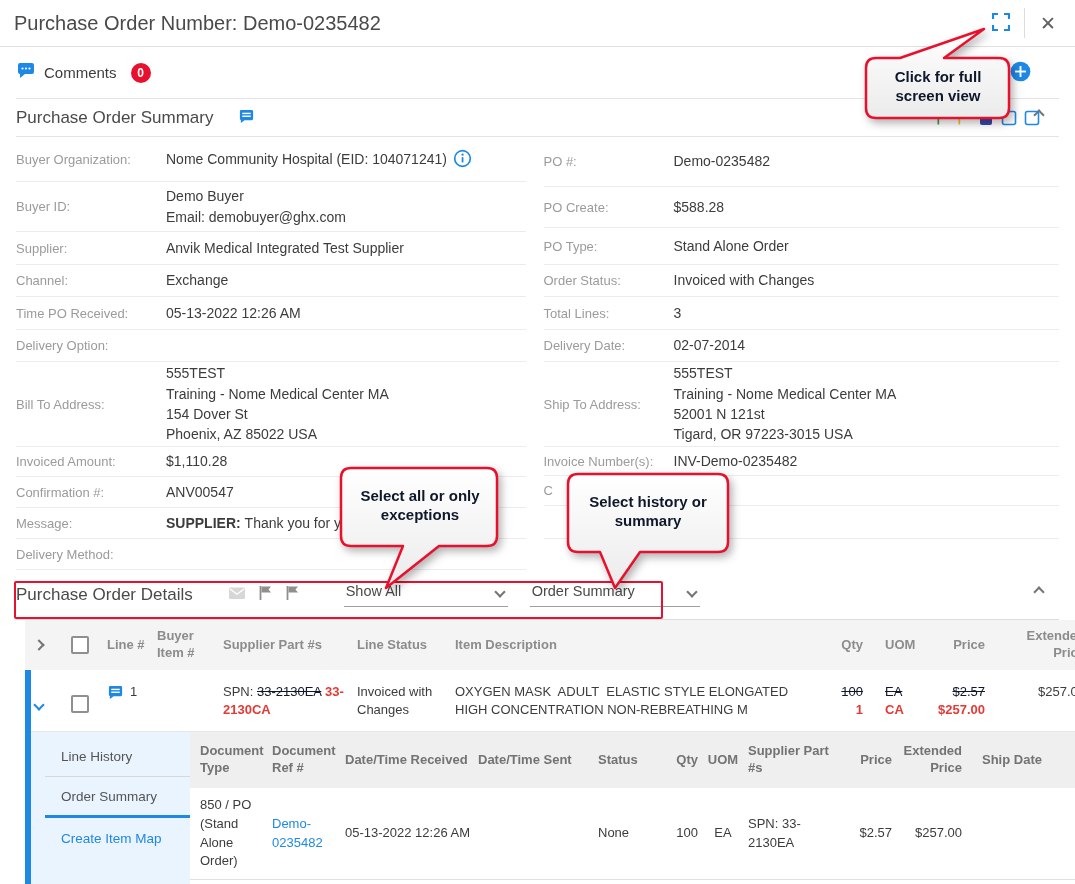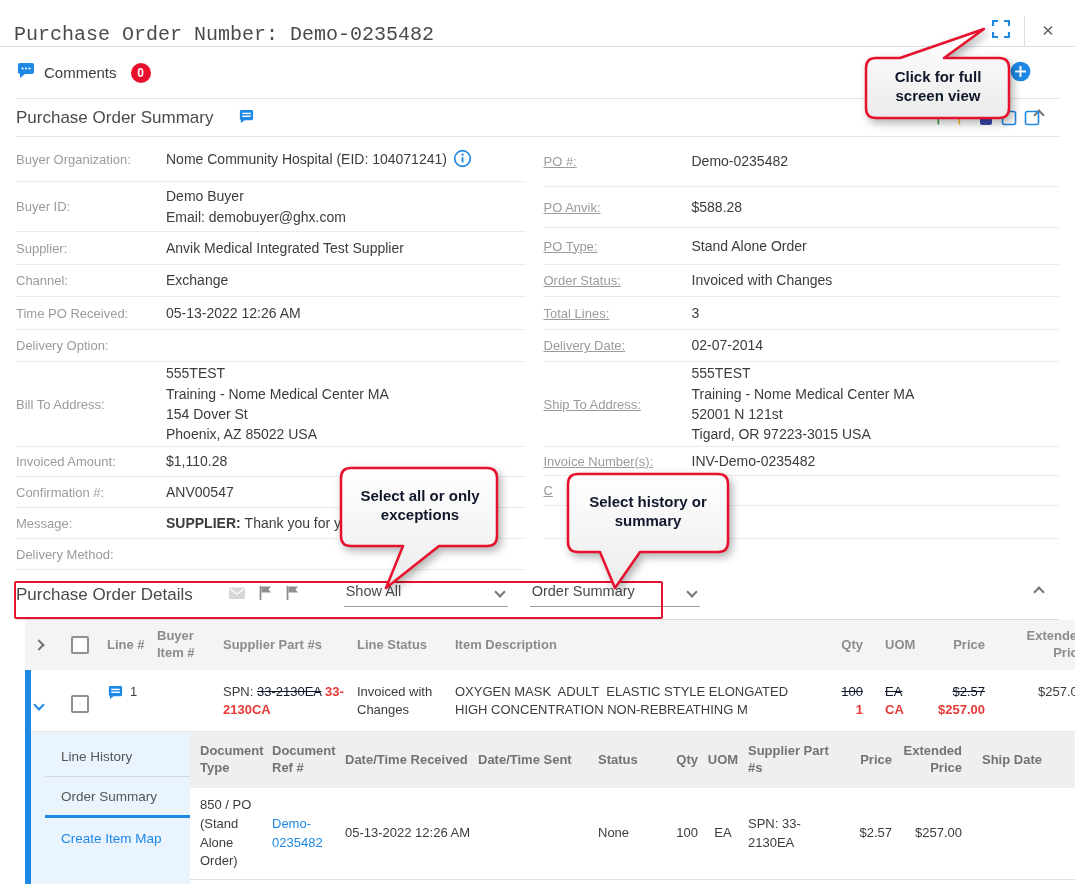--- a/index.html
+++ b/index.html
@@ -1,21 +1,21 @@
 <!DOCTYPE html>
 <html><head>
 <meta charset="utf-8">
 <style>
   * { margin:0; padding:0; box-sizing:border-box; }
   body { background:#888; font-family:"Liberation Sans", sans-serif; }
   .app { position:relative; width:1075px; height:884px; background:#fff; overflow:hidden;
          color:#3c3c3c; font-size:14px; }
 
   
-  .modal-header { height:47px; display:flex; align-items:flex-end; border-bottom:1px solid #e0e0e0; padding:0 12px 0 14px;font-family:Liberation Mono, monospace; }
+  .modal-header { height:47px; display:flex; align-items:center; border-bottom:1px solid #e0e0e0; padding:0 12px 0 14px; }
   .modal-title { font-size:20px; color:#4a4a4a; font-weight:400; flex:1; }
   .hdr-btn { display:flex; align-items:center; justify-content:center; width:30px; height:30px; cursor:pointer; }
   .hdr-divider { width:1px; height:30px; background:#dcdcdc; margin:0 8px; }
   .close-x { font-size:19px; color:#616161; line-height:1; }
 
   .content { margin:0 16px; }
 
   
   .comments-row { height:52px; display:flex; align-items:center; border-bottom:1px solid #e4e4e4; }
   .comments-label { font-size:15px; color:#3c3c3c; margin:0 14px 0 8px; }
@@ -33,21 +33,21 @@
   .collapse-btn { color:#757575; width:28px; height:22px; display:flex; justify-content:center; cursor:pointer; margin-right:6px; }
 
   
   .summary-grid { display:flex; }
   .sum-col { width:50%; }
   .sum-col.left { padding-right:12px; }
   .sum-col.right { padding-left:6px; }
   .f-row { display:flex; align-items:center; border-bottom:1px solid #ececec; }
   .f-label { flex:none; color:#9b9b9b; font-size:13px; }
   .sum-col.left .f-label { width:150px; }
-  .sum-col.right .f-label { width:148px;text-decoration:underline; }
+  .sum-col.right .f-label { width:130px; }
   .f-value { font-size:14px; color:#3c3c3c; line-height:1.45; }
   .f-value b { font-weight:700; }
   .info-wrap { display:inline-flex; vertical-align:-4px; margin-left:6px; cursor:pointer; }
 
   
   .details-bar { height:50px; display:flex; align-items:center; border-bottom:1px solid #dcdcdc; }
   .db-icons { display:flex; align-items:center; gap:12px; margin-left:10px; }
   .dd { display:flex; align-items:flex-end; border-bottom:1px solid #9e9e9e; padding:0 4px 7px 2px;
         color:#4a4a4a; font-size:14.5px; cursor:pointer; }
   .dd .chev { color:#757575; margin-bottom:3px; }
@@ -235,21 +235,21 @@
           <div class="f-label">Delivery Method:</div>
           <div class="f-value"></div>
         </div>
       </div>
       <div class="sum-col right">
         <div class="f-row" style="height:50px">
           <div class="f-label">PO #:</div>
           <div class="f-value">Demo-0235482</div>
         </div>
         <div class="f-row" style="height:41px">
-          <div class="f-label">PO Anvik:</div>
+          <div class="f-label">PO Create:</div>
           <div class="f-value">$588.28</div>
         </div>
         <div class="f-row" style="height:37px">
           <div class="f-label">PO Type:</div>
           <div class="f-value">Stand Alone Order</div>
         </div>
         <div class="f-row" style="height:32px">
           <div class="f-label">Order Status:</div>
           <div class="f-value">Invoiced with Changes</div>
         </div>

